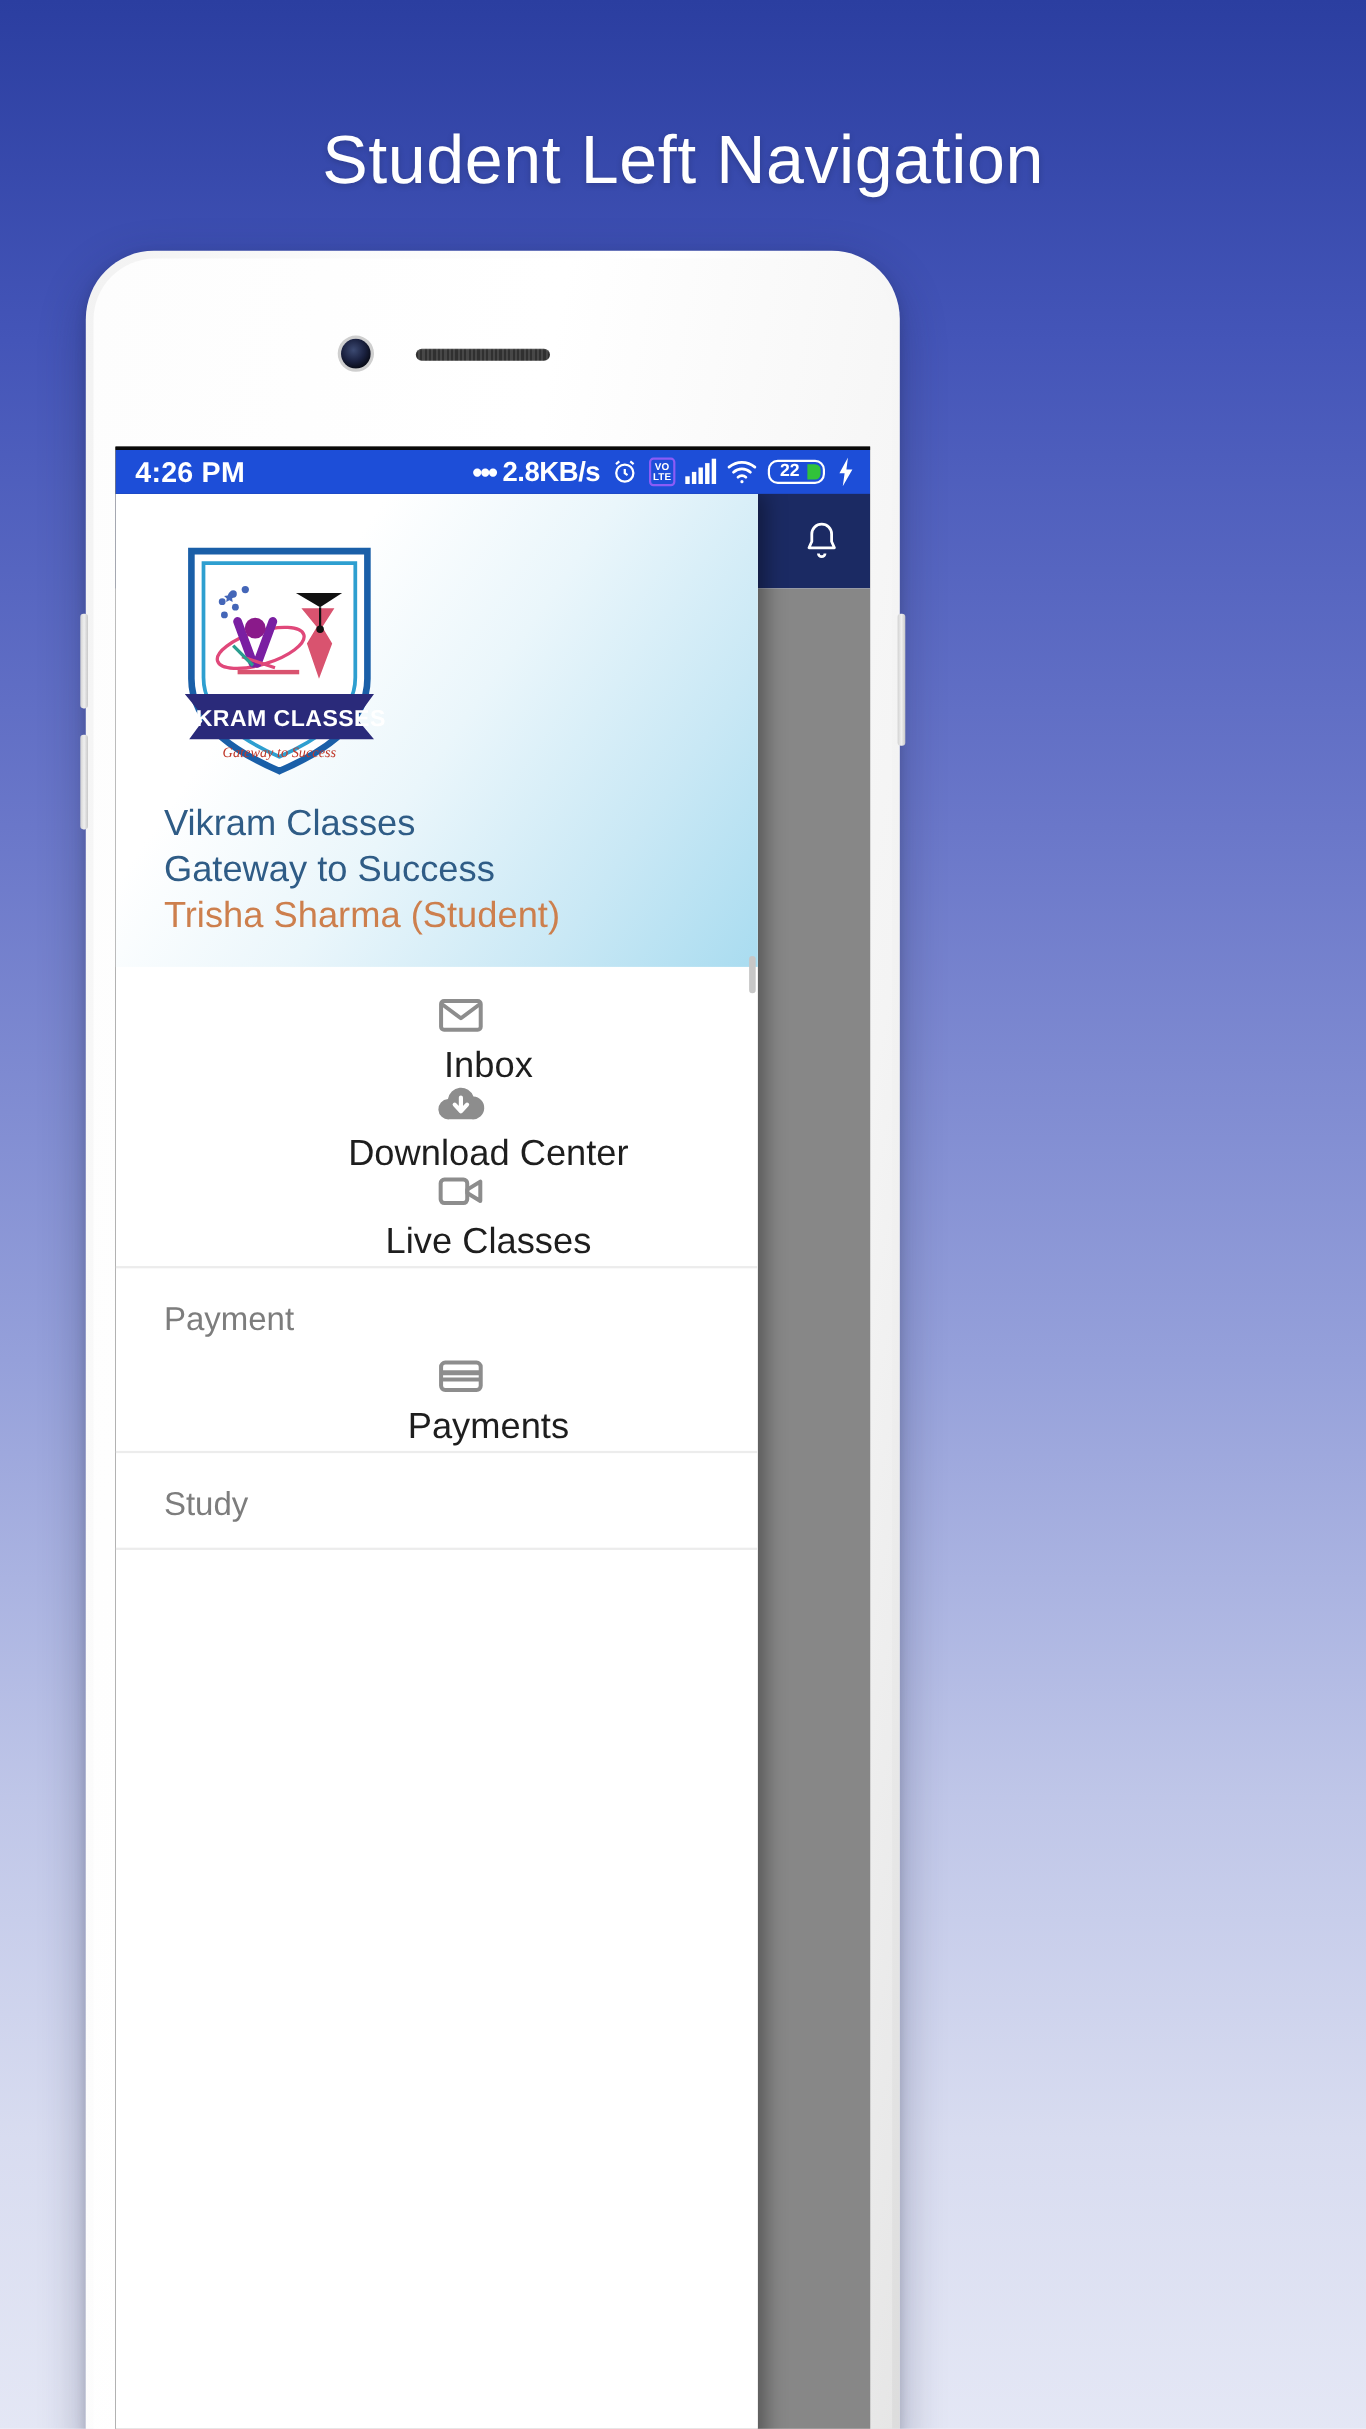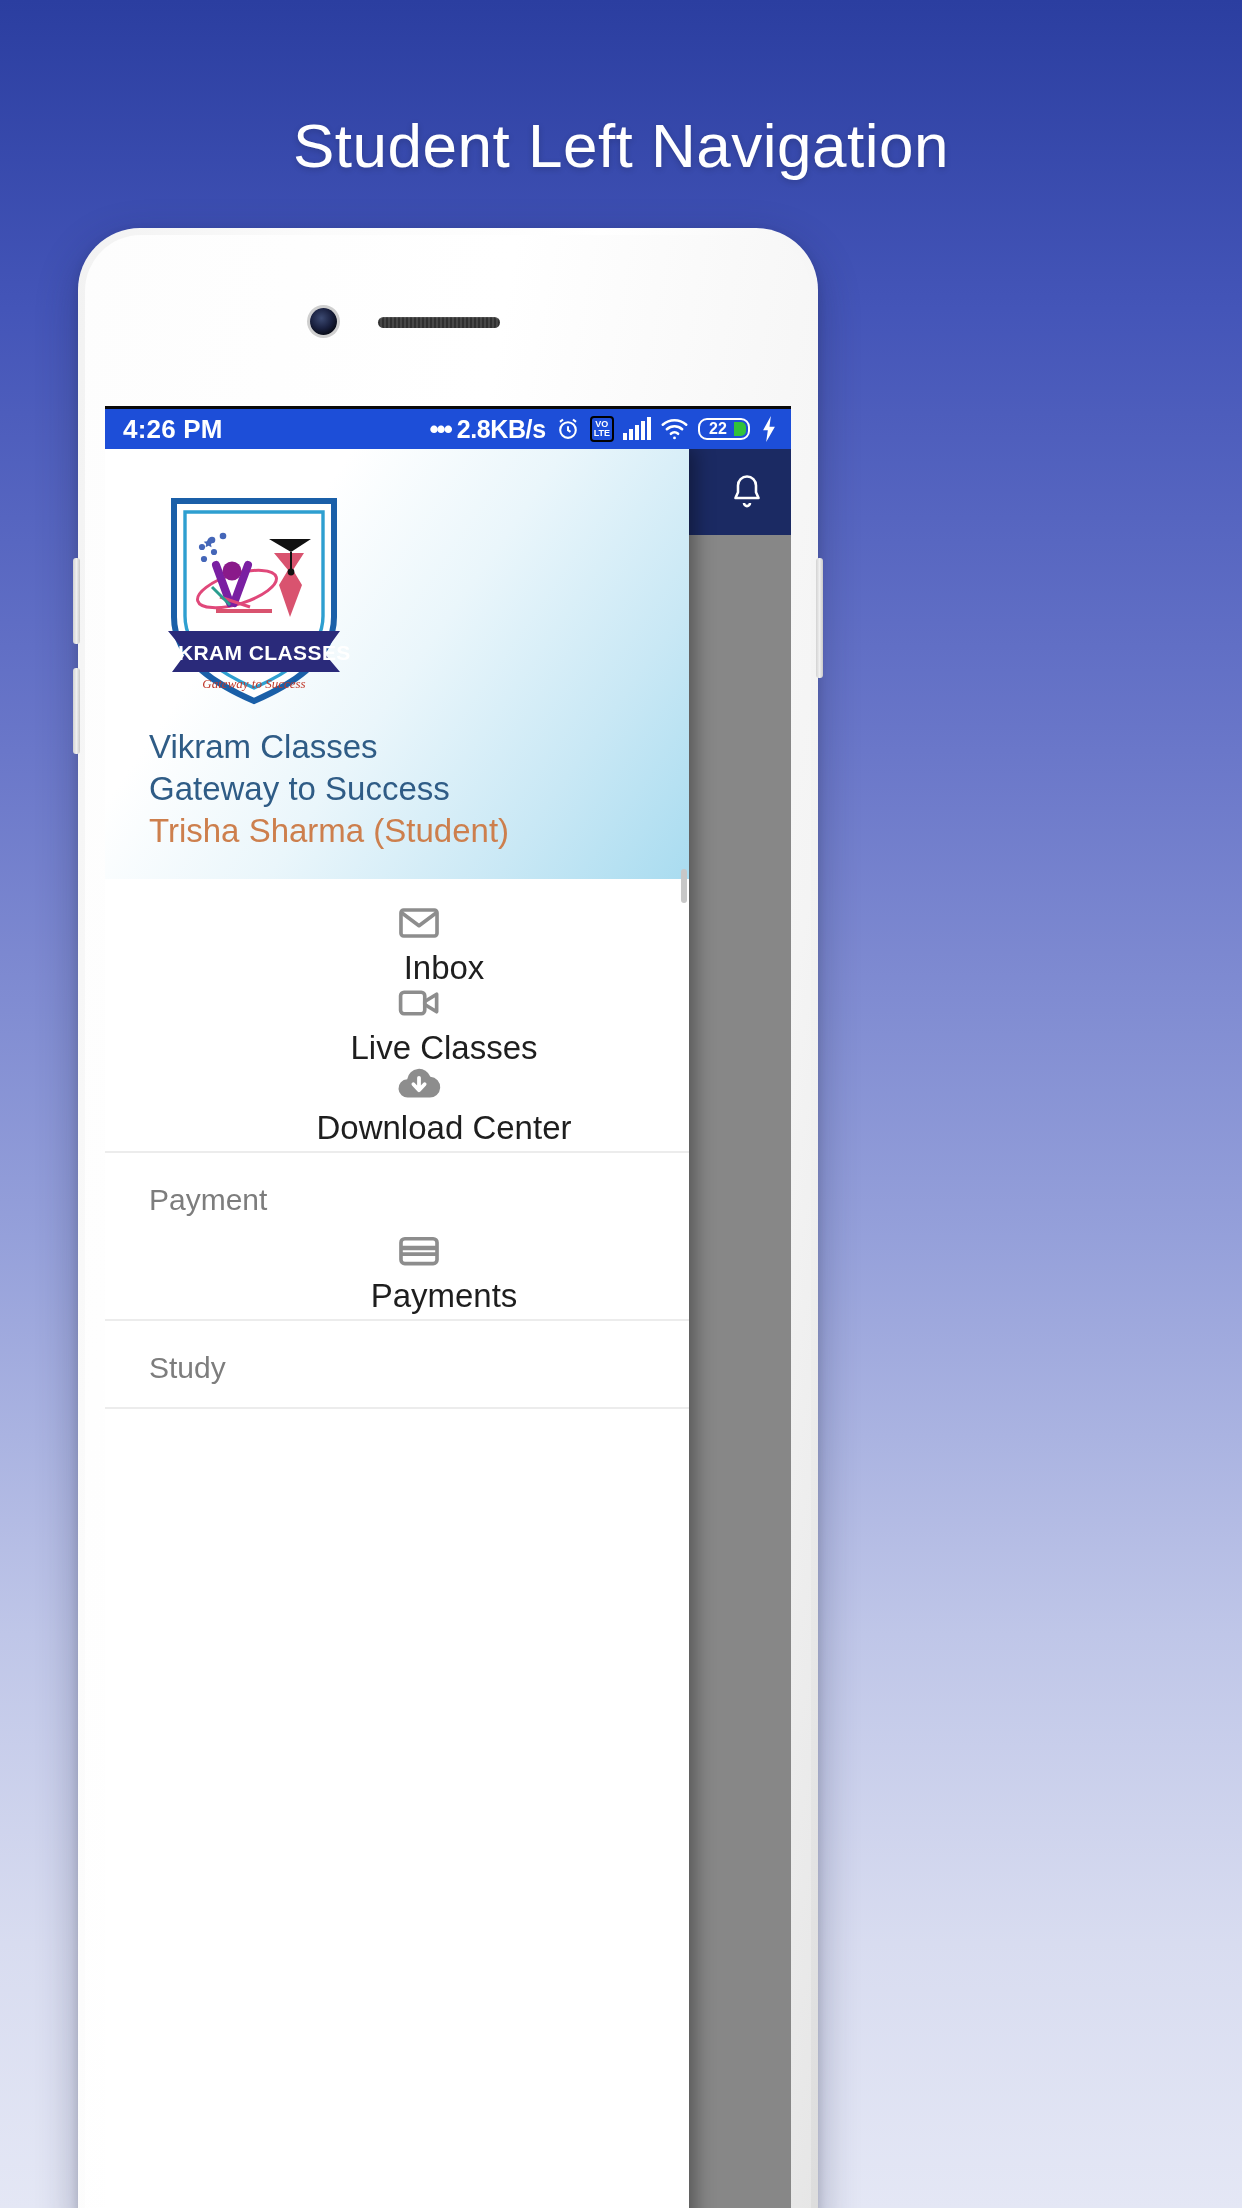--- a/index.html
+++ b/index.html
@@ -110,21 +110,21 @@
   .sb-right {
     margin-left: auto;
     display: flex;
     align-items: center;
     gap: 9px;
   }
   .sb-speed { font-size: 25px; font-weight: bold; letter-spacing: -0.4px; }
   .sb-dots { letter-spacing: -2px; margin-right: -3px; }
   .sb-ico { display: flex; align-items: center; }
   .sb-volte {
-    border: 2px solid #000000; border-radius: 4px;
+    border: 2px solid #8b5cf6; border-radius: 4px;
     font-size: 9px; line-height: 9px; font-weight: bold;
     padding: 2px 2px; text-align: center;
   }
   .sb-bars { display: flex; align-items: flex-end; gap: 2px; height: 22px; }
   .sb-bars i { width: 4px; background: #fff; display: block; }
   .sb-bars i:nth-child(1){height:7px}
   .sb-bars i:nth-child(2){height:11px}
   .sb-bars i:nth-child(3){height:15px}
   .sb-bars i:nth-child(4){height:19px}
   .sb-bars i:nth-child(5){height:23px}
@@ -478,36 +478,36 @@
                 <svg width="46" height="46" viewBox="0 0 24 24" fill="none" stroke="#8d8d8d" stroke-width="1.9" stroke-linejoin="round">
                   <rect x="2.6" y="5.2" width="18.8" height="13.6" rx="1.4"></rect>
                   <path d="M2.6 6.4 12 13.4l9.4-7"></path>
                 </svg>
               </span>
               <span class="nav-label">Inbox</span>
             </div>
 
             <div class="nav-item">
               <span class="nav-icon">
+                <svg width="48" height="48" viewBox="0 0 24 24">
+                  <path d="M6.6 19.3a4.6 4.6 0 0 1-.5-9.2 6 6 0 0 1 11.6-1.2 4.1 4.1 0 0 1-.6 10.4z" fill="#8d8d8d"></path>
+                  <path d="M12 9.4v5.2M9.2 12.6 12 15.6l2.8-3" stroke="#fff" stroke-width="1.9" fill="none" stroke-linecap="round" stroke-linejoin="round"></path>
+                </svg>
+              </span>
+              <span class="nav-label">Download Center</span>
+            </div>
+
+            <div class="nav-item">
+              <span class="nav-icon">
                 <svg width="48" height="46" viewBox="0 0 24 24" fill="none" stroke="#8d8d8d" stroke-width="1.9" stroke-linejoin="round">
                   <rect x="2.4" y="6.4" width="12.6" height="11.2" rx="1.8"></rect>
                   <path d="M15 11.2l6.2-3.8v9.2L15 12.8z"></path>
                 </svg>
               </span>
               <span class="nav-label">Live Classes</span>
-            </div>
-
-            <div class="nav-item">
-              <span class="nav-icon">
-                <svg width="48" height="48" viewBox="0 0 24 24">
-                  <path d="M6.6 19.3a4.6 4.6 0 0 1-.5-9.2 6 6 0 0 1 11.6-1.2 4.1 4.1 0 0 1-.6 10.4z" fill="#8d8d8d"></path>
-                  <path d="M12 9.4v5.2M9.2 12.6 12 15.6l2.8-3" stroke="#fff" stroke-width="1.9" fill="none" stroke-linecap="round" stroke-linejoin="round"></path>
-                </svg>
-              </span>
-              <span class="nav-label">Download Center</span>
             </div>
           </div>
 
 
           <div class="nav-group">
             <div class="group-title">Payment</div>
 
             <div class="nav-item">
               <span class="nav-icon">
                 <svg width="46" height="46" viewBox="0 0 24 24" fill="none" stroke="#8d8d8d" stroke-width="1.9">

